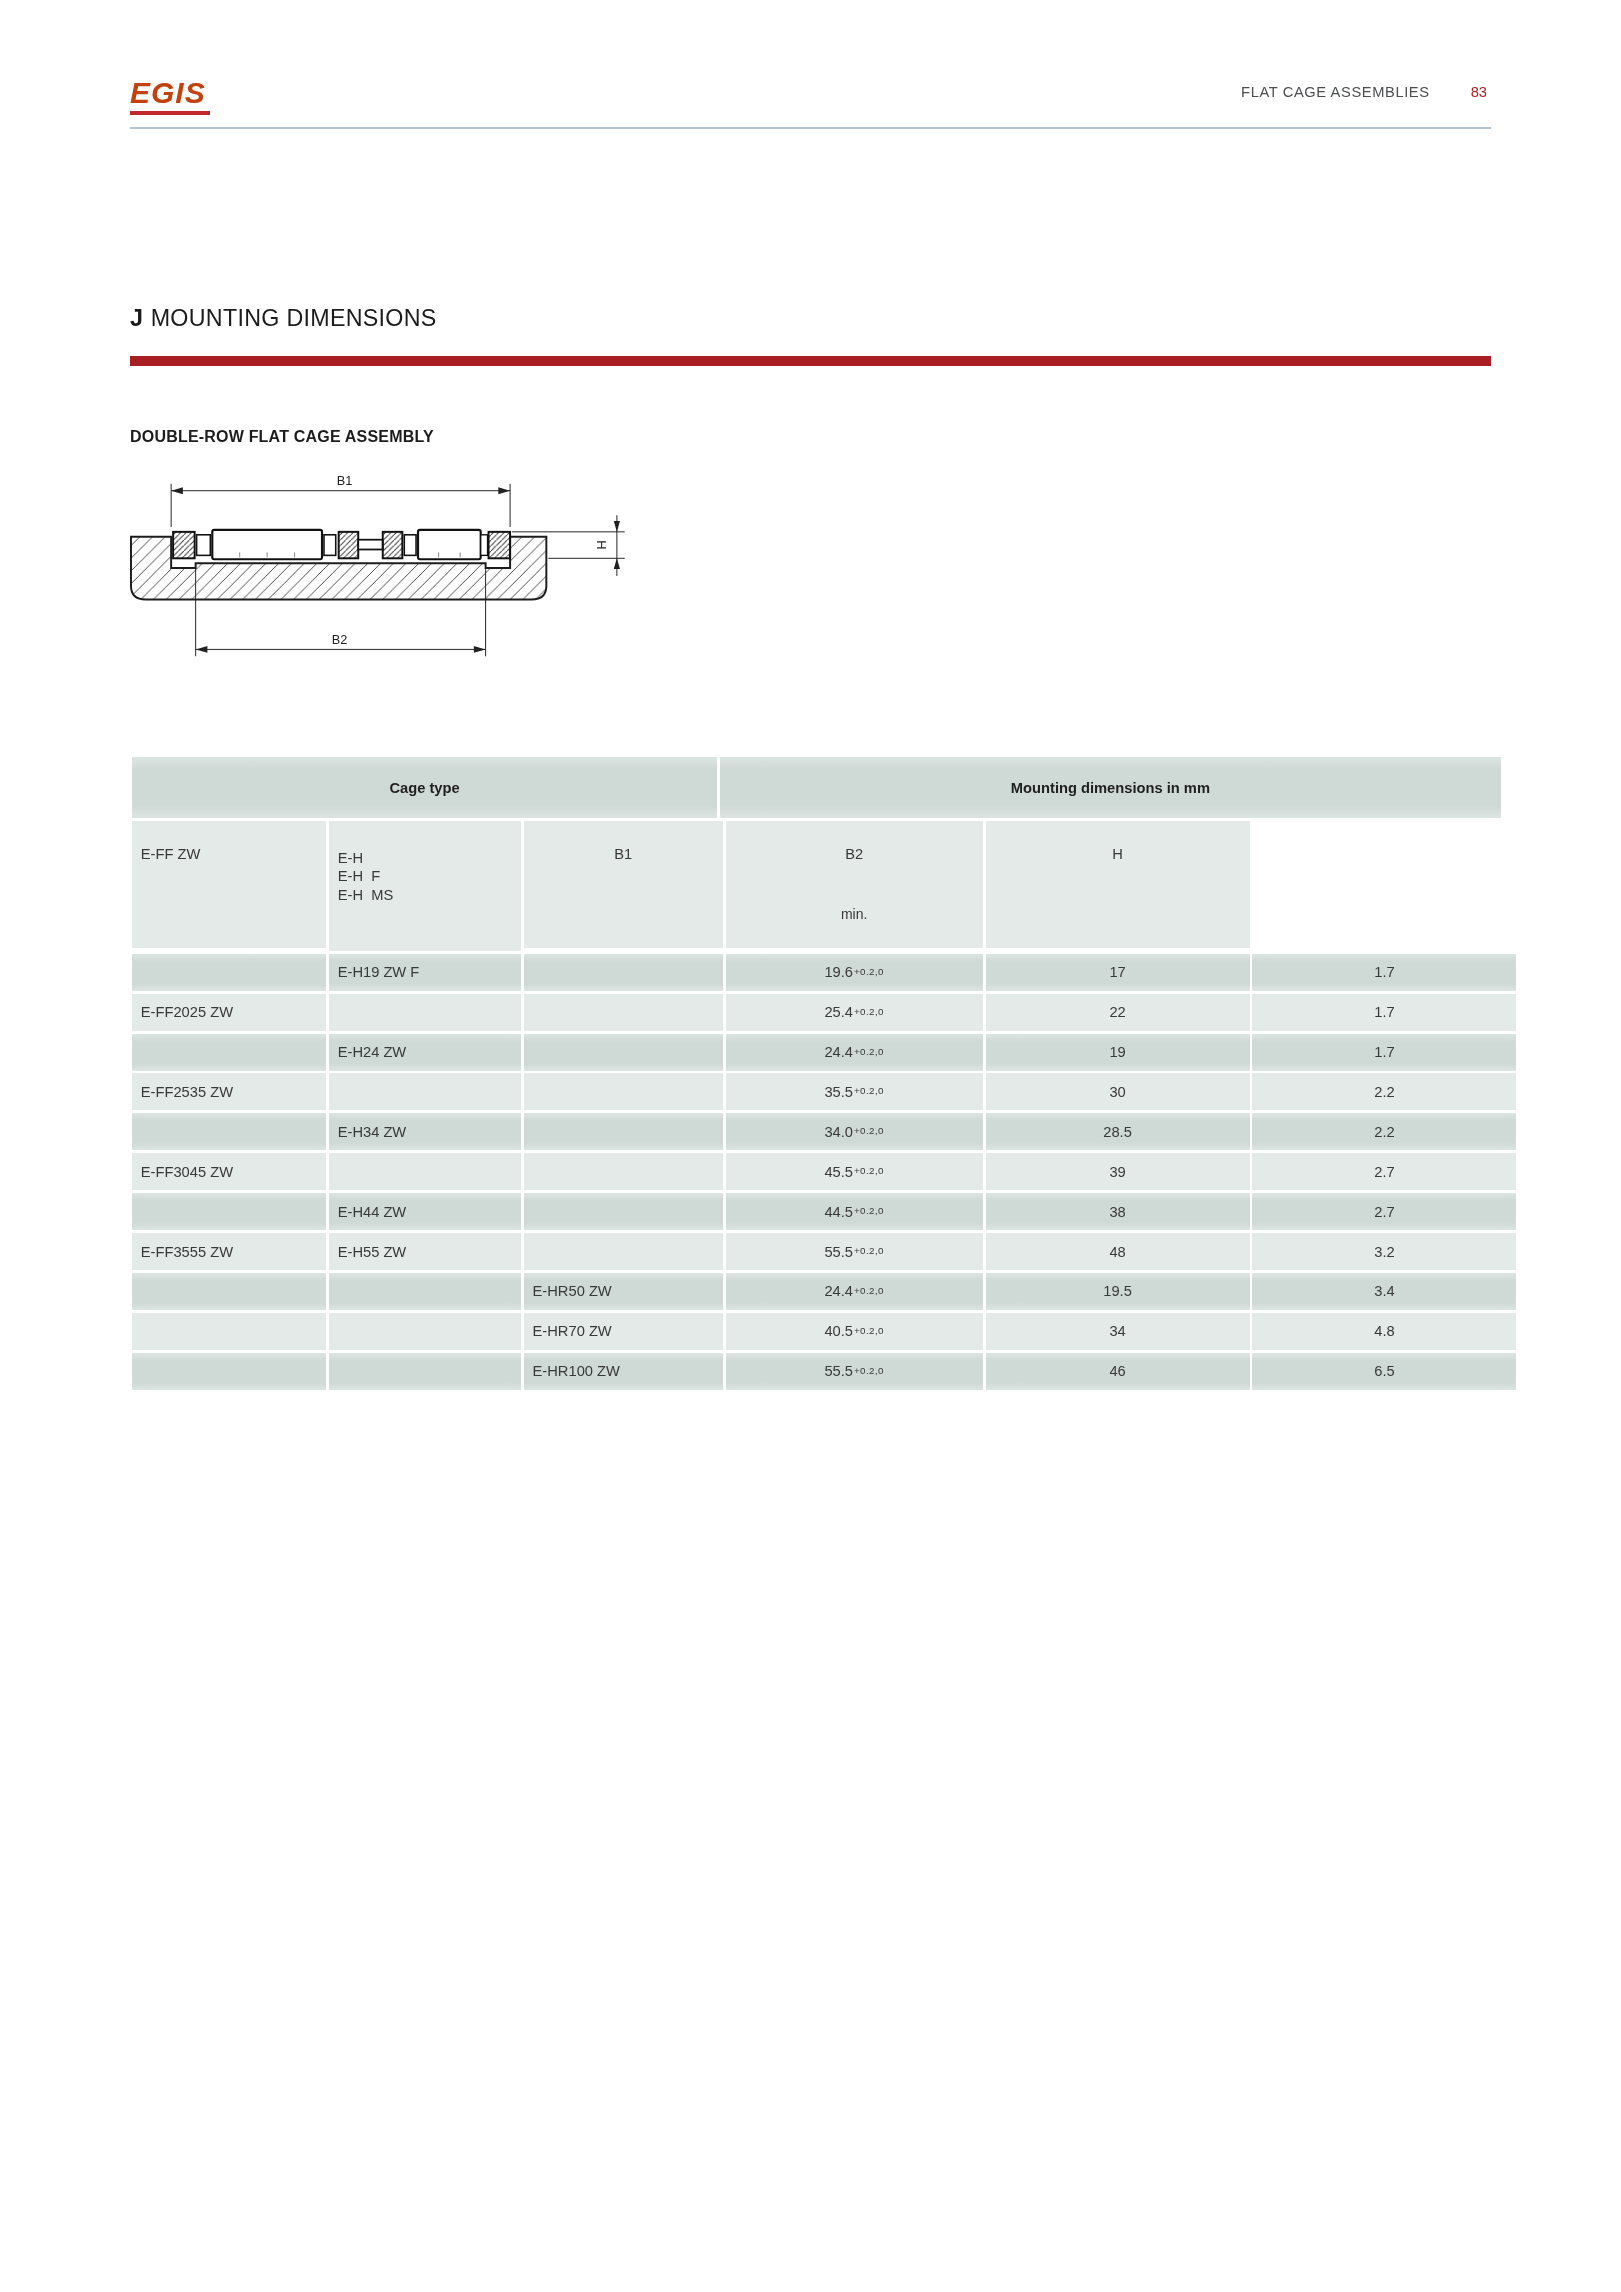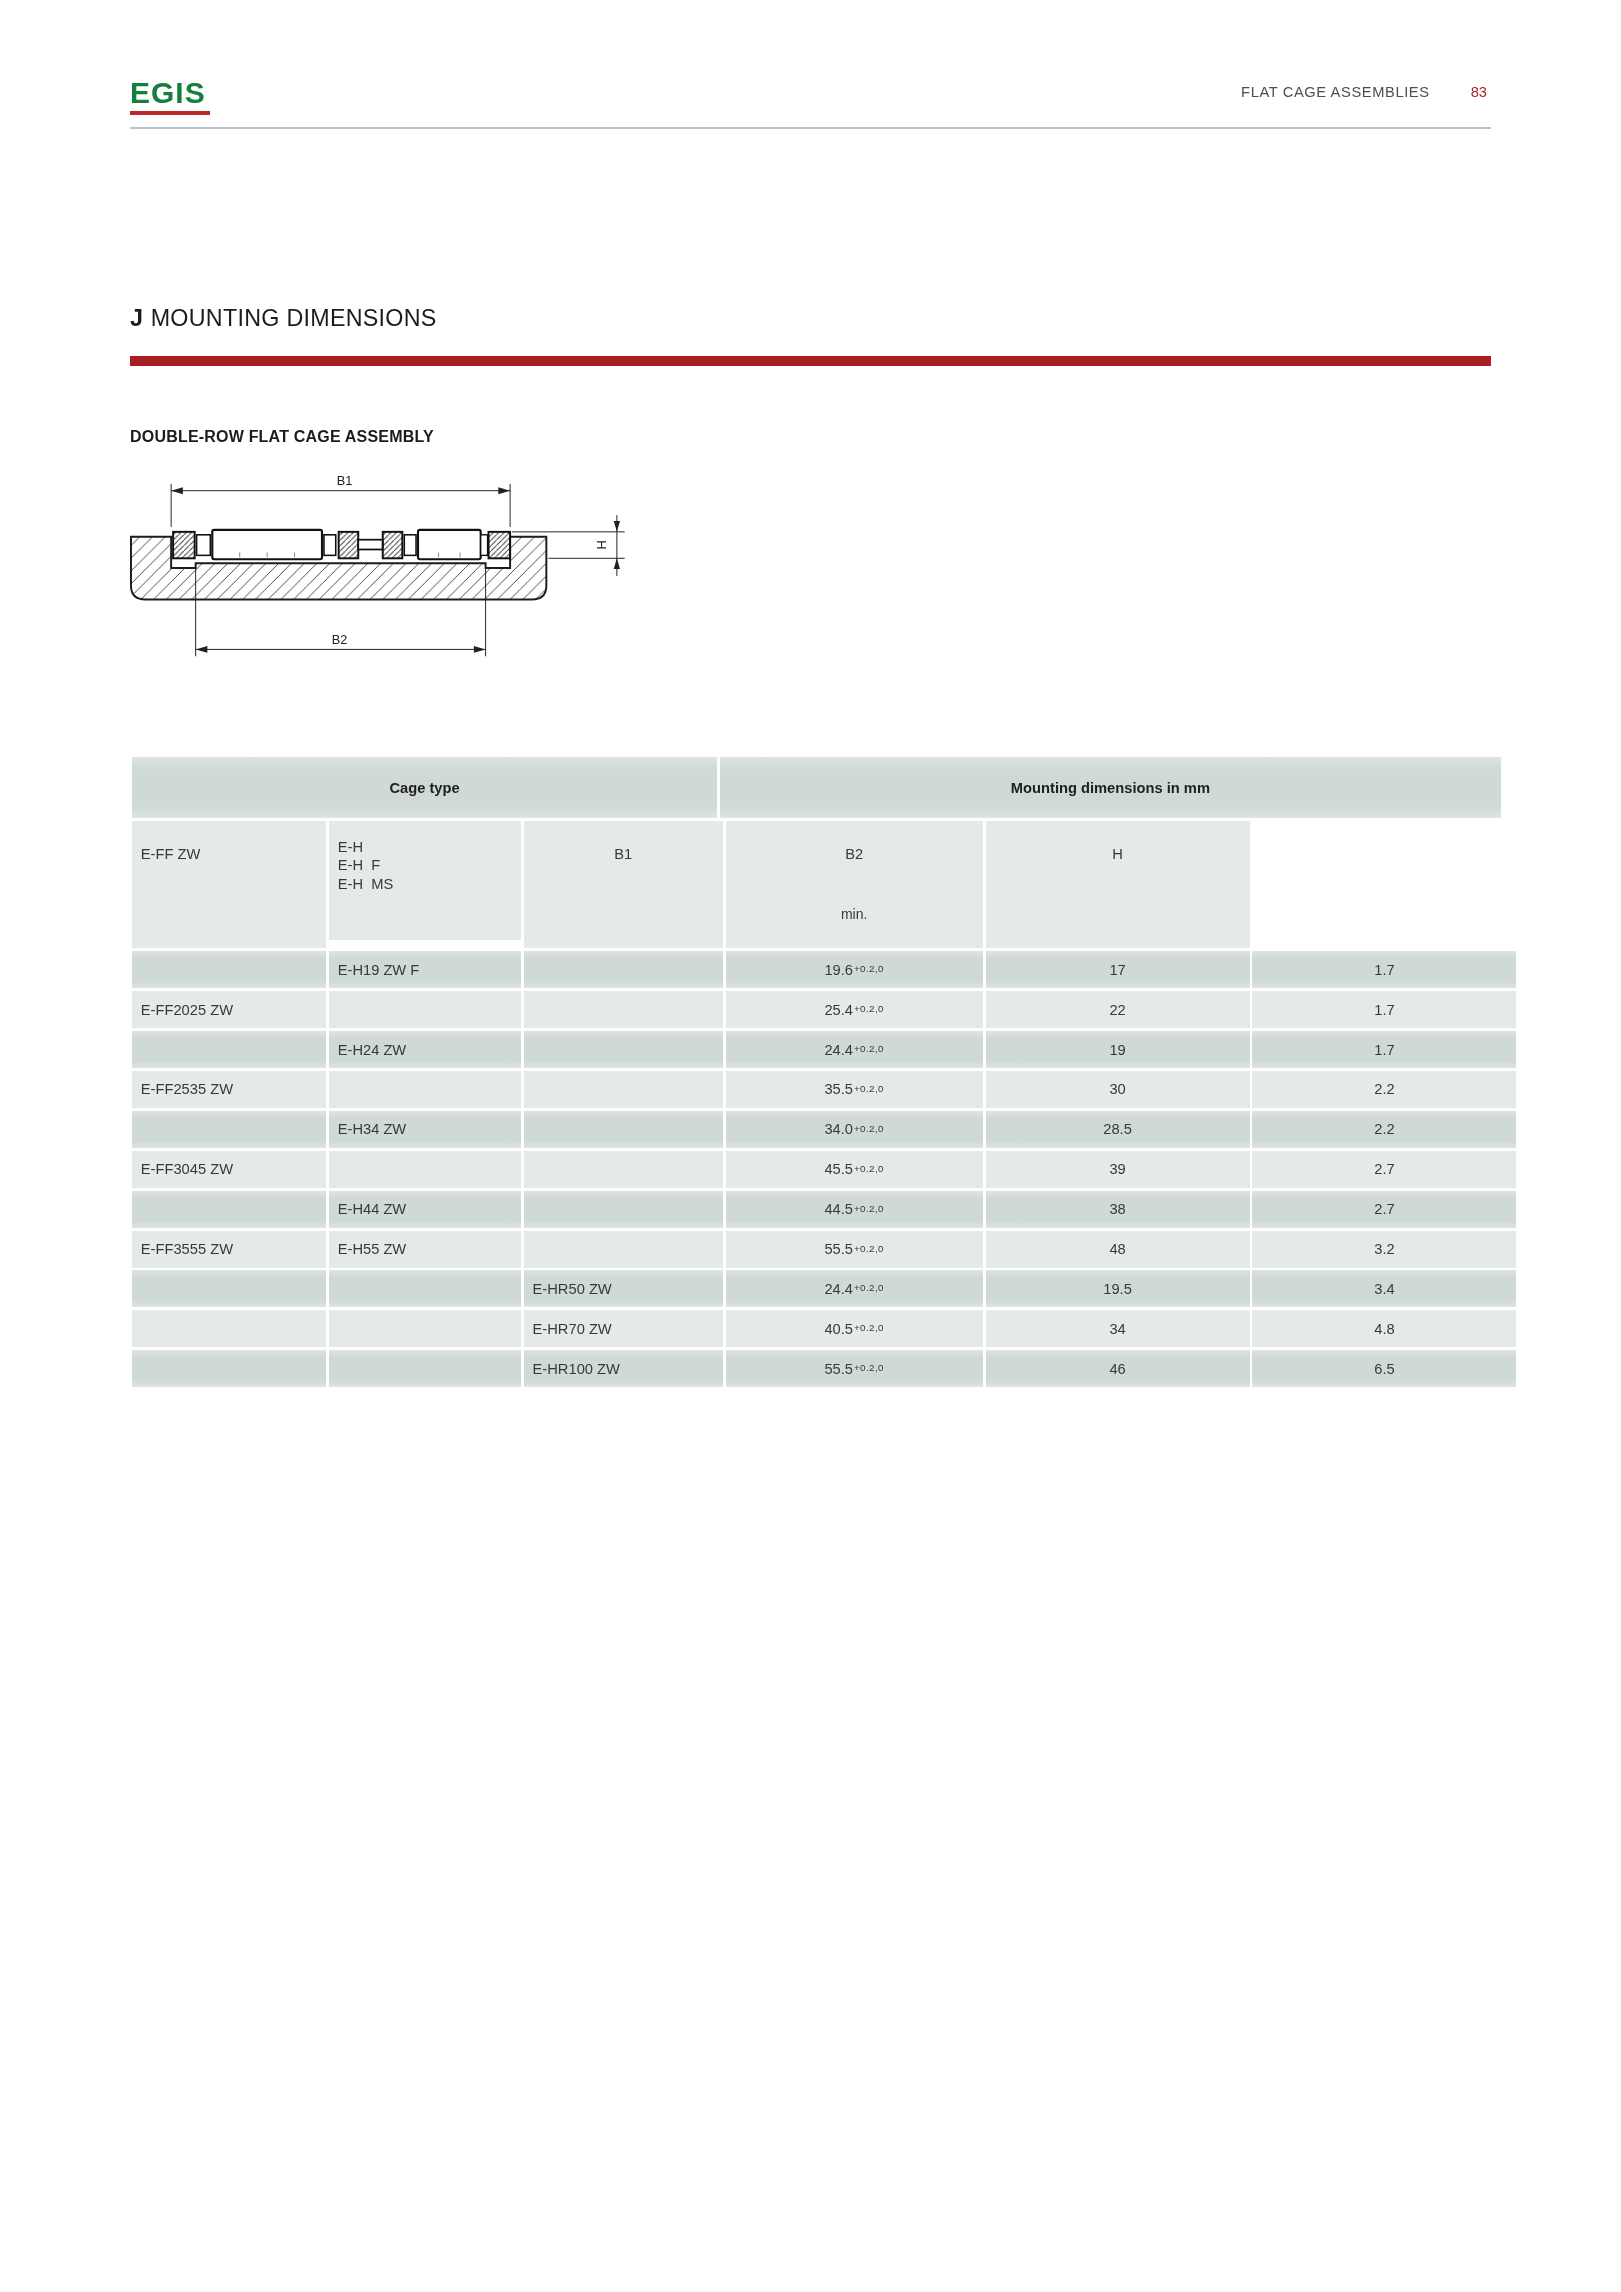--- a/index.html
+++ b/index.html
@@ -3,21 +3,21 @@
 <meta charset="utf-8">
 <style>
   html,body{margin:0;padding:0;background:#ffffff;}
   .page{
     position:relative;width:1621px;height:2293px;background:#fff;
     font-family:"Liberation Sans", sans-serif;color:#38393a;overflow:hidden;
   }
   
   .logo{
     position:absolute;left:130px;top:78px;
-    color:#15803d;font-weight:bold;
+    color:#c2410c;font-weight:bold;font-style:italic;
     font-size:30px;letter-spacing:1px;line-height:1;
     border-bottom:4.9px solid #c1272d;padding:0 3.9px 2.9px 0;
   }
   .hdr-right{
     position:absolute;top:84px;right:134px;
     display:flex;align-items:baseline;gap:41px;
   }
   .hdr-title{font-size:14.7px;color:#4d4e50;letter-spacing:0.6px;}
   .hdr-pageno{font-size:14.7px;color:#b01f24;font-weight:normal;}
   .hdr-rule{
@@ -52,21 +52,21 @@
   .dark .cell, .cell.dark{
     background:linear-gradient(#dde5e2 0%, #cfd9d5 20%, #cfd9d5 80%, #dde5e2 100%);
   }
   .group .cell{
     height:61px;justify-content:center;font-weight:bold;color:#1f1f1f;
     background:linear-gradient(#dde5e2 0%, #cfd9d5 20%, #cfd9d5 80%, #dde5e2 100%);
   }
   .colhdr .cell{height:102px;align-items:flex-start;}
   .colhdr .cell.single{padding-top:25.5px;justify-content:center;}
   .colhdr .cell.left{justify-content:flex-start;}
-  .colhdr .cell.stack{flex-direction:column;justify-content:flex-start;padding-top:17px;align-items:flex-start;}
+  .colhdr .cell.stack{flex-direction:column;justify-content:flex-start;padding-top:28px;align-items:flex-start;}
   .colhdr .cell.stack div{line-height:18.6px;white-space:pre;}
   .colhdr .cell.b2cell{flex-direction:column;justify-content:flex-start;align-items:center;padding-top:25.5px;}
   .colhdr .cell.b2cell .sub{margin-top:44px;font-size:14px;}
   .data .cell{height:37px;}
   .cell.left{padding-left:8.8px;justify-content:flex-start;}
   .cell.num{justify-content:center;}
   sup.tol{
     font-size:9.8px;letter-spacing:0.4px;position:relative;top:-1px;margin-left:1px;
     vertical-align:super;white-space:nowrap;
   }

